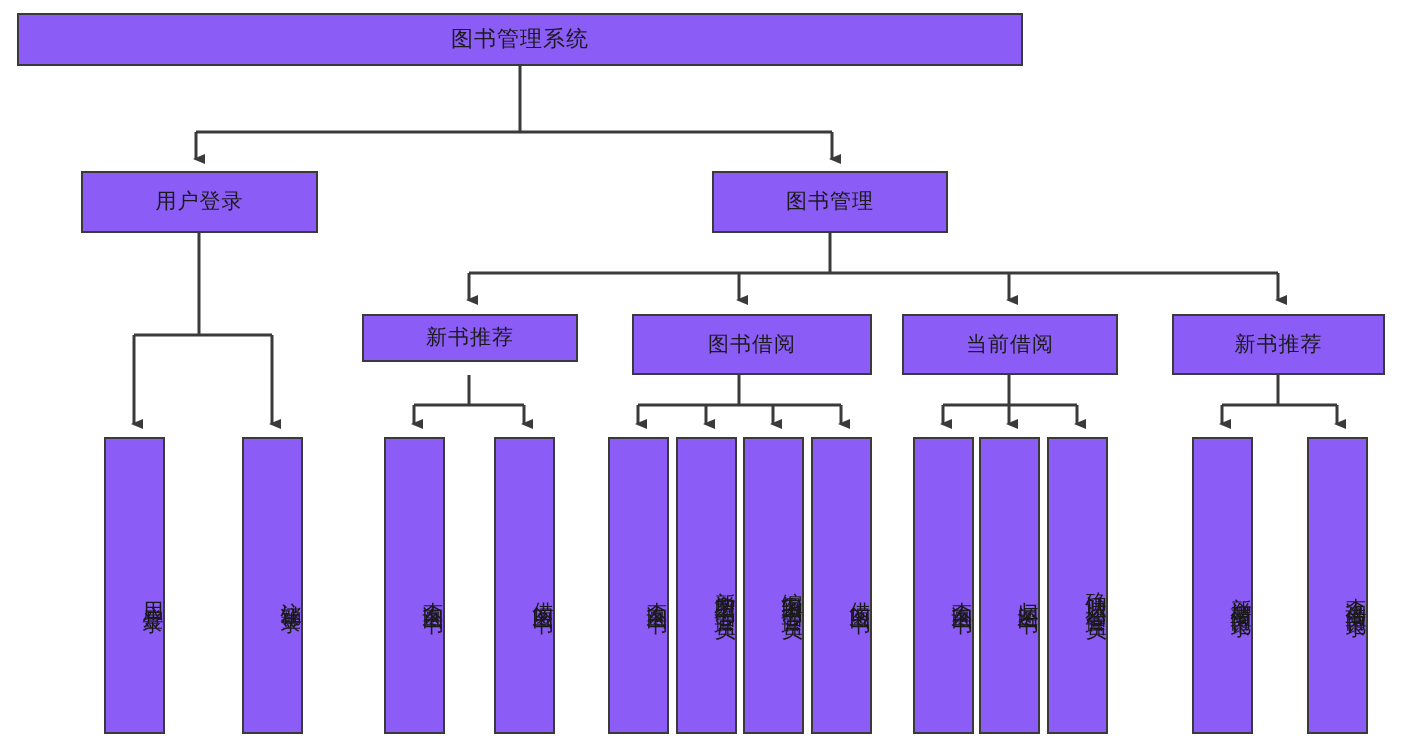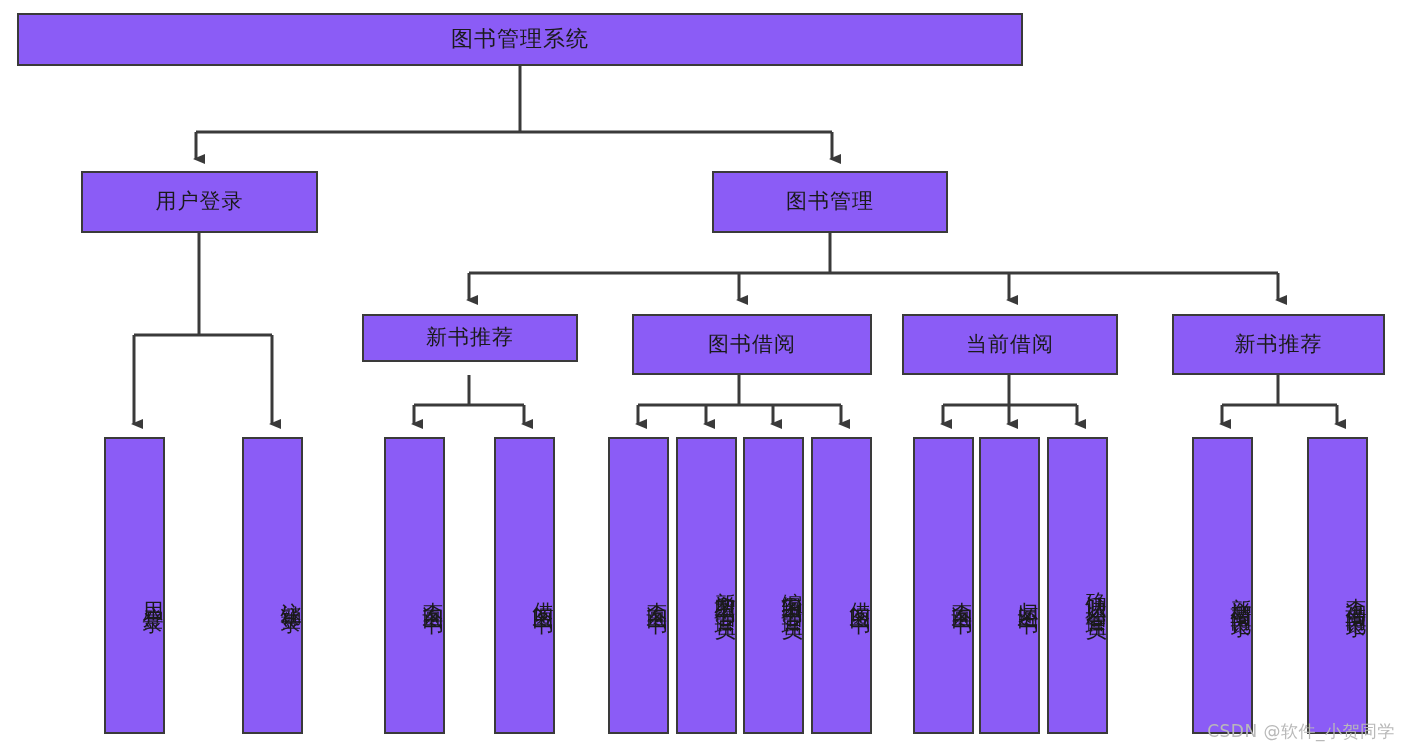--- a/index.html
+++ b/index.html
@@ -185,15 +185,14 @@
     <span>确认归还（管理员）</span>
   </div>
 
   <div class="node vert" style="left:1192px; top:437px; width:61px; height:297px;">
     <span>新增借阅记录</span>
   </div>
   <div class="node vert" style="left:1307px; top:437px; width:61px; height:297px;">
     <span>查询借阅记录</span>
   </div>
 
-  <div class="watermark">CSDN @软件_小贺同学</div>
 
 </div>
 
 </body></html>

